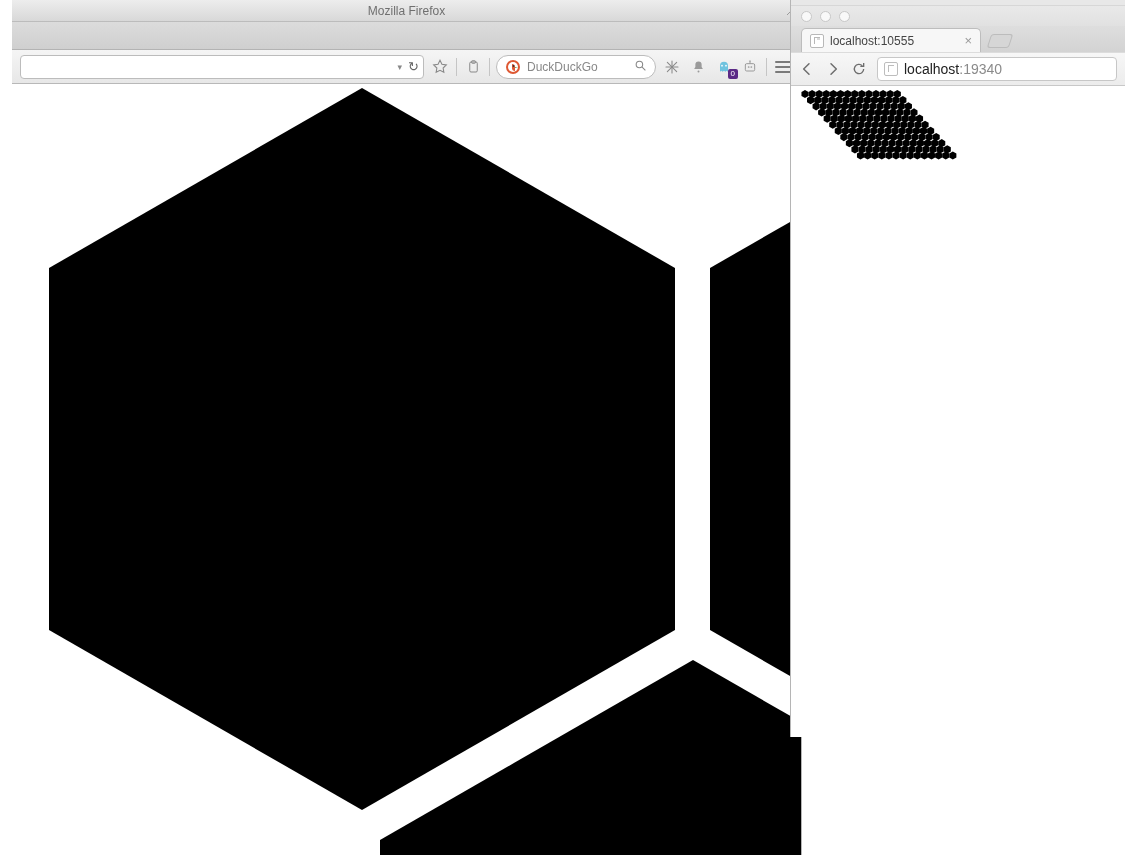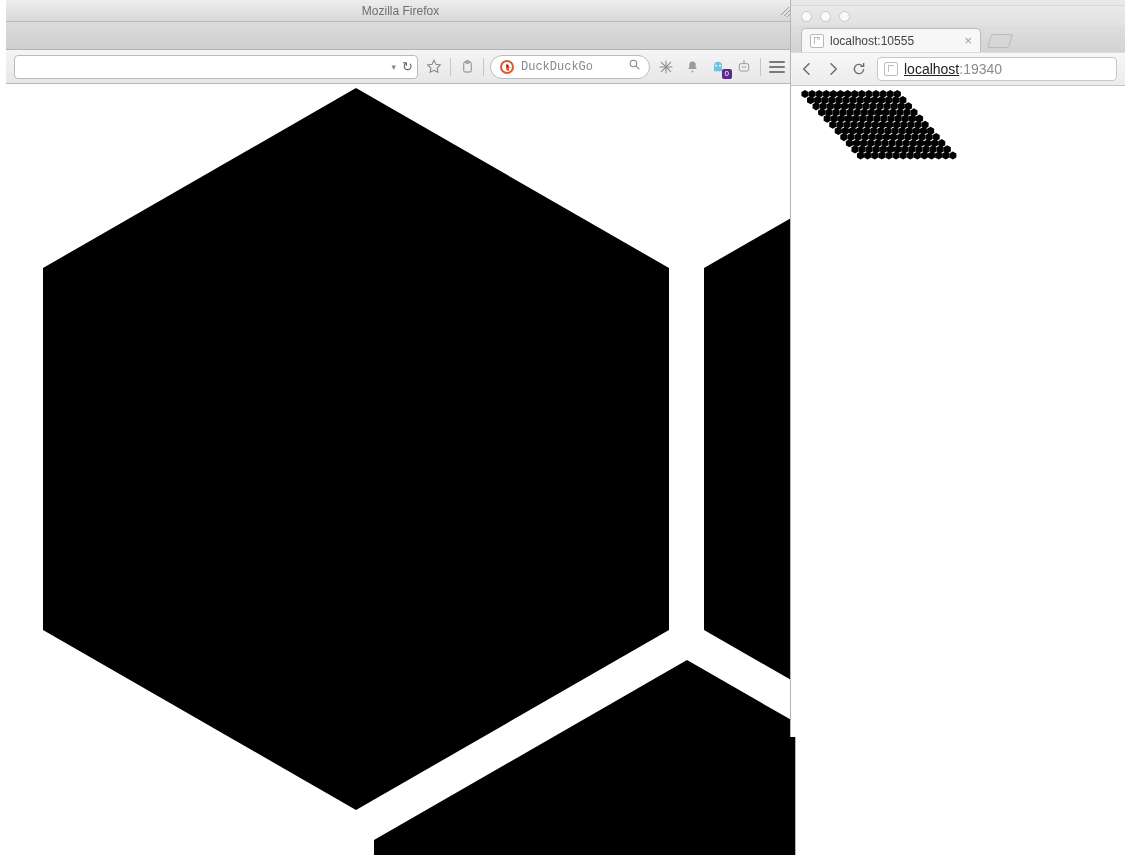--- a/index.html
+++ b/index.html
@@ -1,30 +1,30 @@
 <!DOCTYPE html>
 <html><head>
 <meta charset="utf-8">
 <style>
   html,body{margin:0;padding:0;width:1125px;height:855px;overflow:hidden;font-family:"Lucida Grande","Helvetica Neue",Arial,sans-serif;font-size:12px;color:#333;background:#fff;}
   *{box-sizing:border-box;}
 
   
-  .ff-window{position:absolute;left:6px;top:0;width:790px;height:855px;background:#fff;border-right:1px solid #b5b5b5;}
+  .ff-window{position:absolute;left:12px;top:0;width:790px;height:855px;background:#fff;border-right:1px solid #b5b5b5;}
   .ff-titlebar{height:22px;background:linear-gradient(#ededed,#d8d8d8);border-bottom:1px solid #bcbcbc;position:relative;color:#6f6f6f;font-size:12px;text-align:center;line-height:22px;}
   .ff-titlebar .resize-handle{position:absolute;right:3px;top:3px;width:14px;height:14px;color:#9c9c9c;}
   .ff-tabstrip{height:28px;background:linear-gradient(#dcdcdc,#cfcfcf);border-bottom:1px solid #b3b3b3;}
   .ff-toolbar{height:34px;background:linear-gradient(#f5f5f5,#e7e7e7);border-bottom:1px solid #b8b8b8;display:flex;align-items:center;padding:0 8px;gap:6px;}
   .ff-urlbar{flex:1;height:24px;background:#fff;border:1px solid #bcbcbc;border-radius:4px;display:flex;align-items:center;padding:0 4px;gap:6px;min-width:0;}
   .ff-urlbar .spacer{flex:1;}
   .ff-urlbar .dropdown-marker{font-size:9px;color:#888;}
   .ff-urlbar .reload{font-size:13px;color:#666;}
   .ff-icon{width:20px;height:20px;display:flex;align-items:center;justify-content:center;color:#777;border-radius:3px;}
   .ff-toolbar .sep{width:1px;height:18px;background:#c5c5c5;}
-  .ff-search{width:160px;height:24px;background:#fff;border:1px solid #bcbcbc;border-radius:12px;display:flex;align-items:center;padding:0 8px;gap:6px;font-family:Liberation Mono, monospace;}
+  .ff-search{width:160px;height:24px;background:#fff;border:1px solid #bcbcbc;border-radius:12px;display:flex;align-items:center;padding:0 8px;gap:6px;}
   .ff-search .engine-icon{width:16px;height:16px;display:flex;align-items:center;justify-content:center;}
   .ff-search .placeholder{color:#888;flex:1;overflow:hidden;white-space:nowrap;}
   .ff-search .mag{color:#888;font-size:12px;}
   .ff-badge{position:relative;}
   .ff-badge .count{position:absolute;bottom:-2px;right:-4px;background:#5b2a86;color:#fff;font-size:8px;line-height:10px;padding:0 3px;border-radius:2px;}
   .ff-content{position:absolute;left:0;right:0;top:84px;bottom:0;overflow:hidden;background:#fff;}
   .ff-content svg{display:block;}
 
   
   .cr-window{position:absolute;left:790px;top:0;width:335px;height:737px;background:#701a75;border-left:1px solid #b5b5b5;}
@@ -37,21 +37,21 @@
   .cr-tab .favicon::after{content:"";position:absolute;left:3px;top:2px;width:5px;height:6px;border:1px solid #b8b8b8;border-bottom:none;border-right:none;}
   .cr-tab .fold{position:absolute;right:3px;top:2px;width:3px;height:3px;background:#d9d9d9;}
   .cr-tab .title{flex:1;overflow:hidden;white-space:nowrap;text-overflow:ellipsis;}
   .cr-tab .close-x{color:#999;font-size:13px;line-height:1;}
   .cr-newtab{width:22px;height:14px;background:#d6d6d6;border:1px solid #bcbcbc;border-radius:3px;margin-left:8px;margin-bottom:4px;transform:skewX(-18deg);}
   .cr-toolbar{height:34px;background:linear-gradient(#f7f7f7,#ececec);border-top:1px solid #dcdcdc;border-bottom:1px solid #c8c8c8;display:flex;align-items:center;padding:0 8px;gap:10px;}
   .cr-icon{color:#6d6d6d;font-size:15px;display:flex;align-items:center;justify-content:center;}
   .cr-omni{flex:1;height:24px;background:#fff;border:1px solid #c7c7c7;border-radius:4px;display:flex;align-items:center;padding:0 6px;gap:6px;font-size:14px;color:#333;}
   .cr-omni .page-icon{width:14px;height:14px;border:1px solid #bdbdbd;border-radius:2px;background:#fff;position:relative;}
   .cr-omni .page-icon::after{content:"";position:absolute;left:3px;top:2px;width:5px;height:6px;border:1px solid #bdbdbd;border-bottom:none;border-right:none;}
-  .cr-omni .host{color:#222;text-decoration:underline;}
+  .cr-omni .host{color:#222;}
   .cr-omni .path{color:#8a8a8a;}
   .cr-content{position:absolute;left:0;right:0;top:86px;bottom:0;background:#fff;overflow:hidden;}
   .cr-content svg{display:block;}
 
   
   .hamburger{width:16px;height:12px;display:flex;flex-direction:column;justify-content:space-between;}
   .hamburger span{height:2px;background:#7a7a7a;border-radius:1px;}
 </style>
 </head>
 <body>

